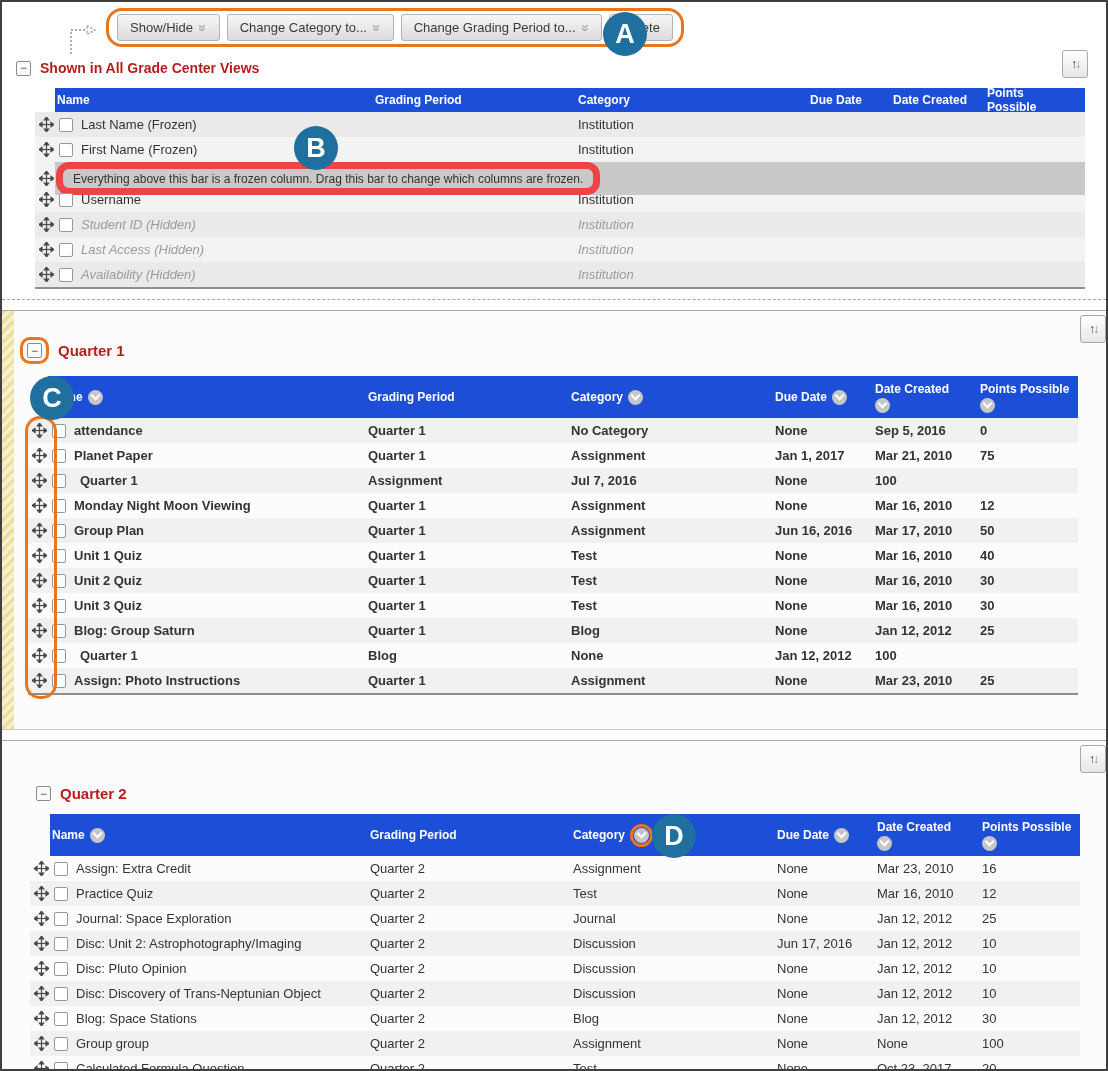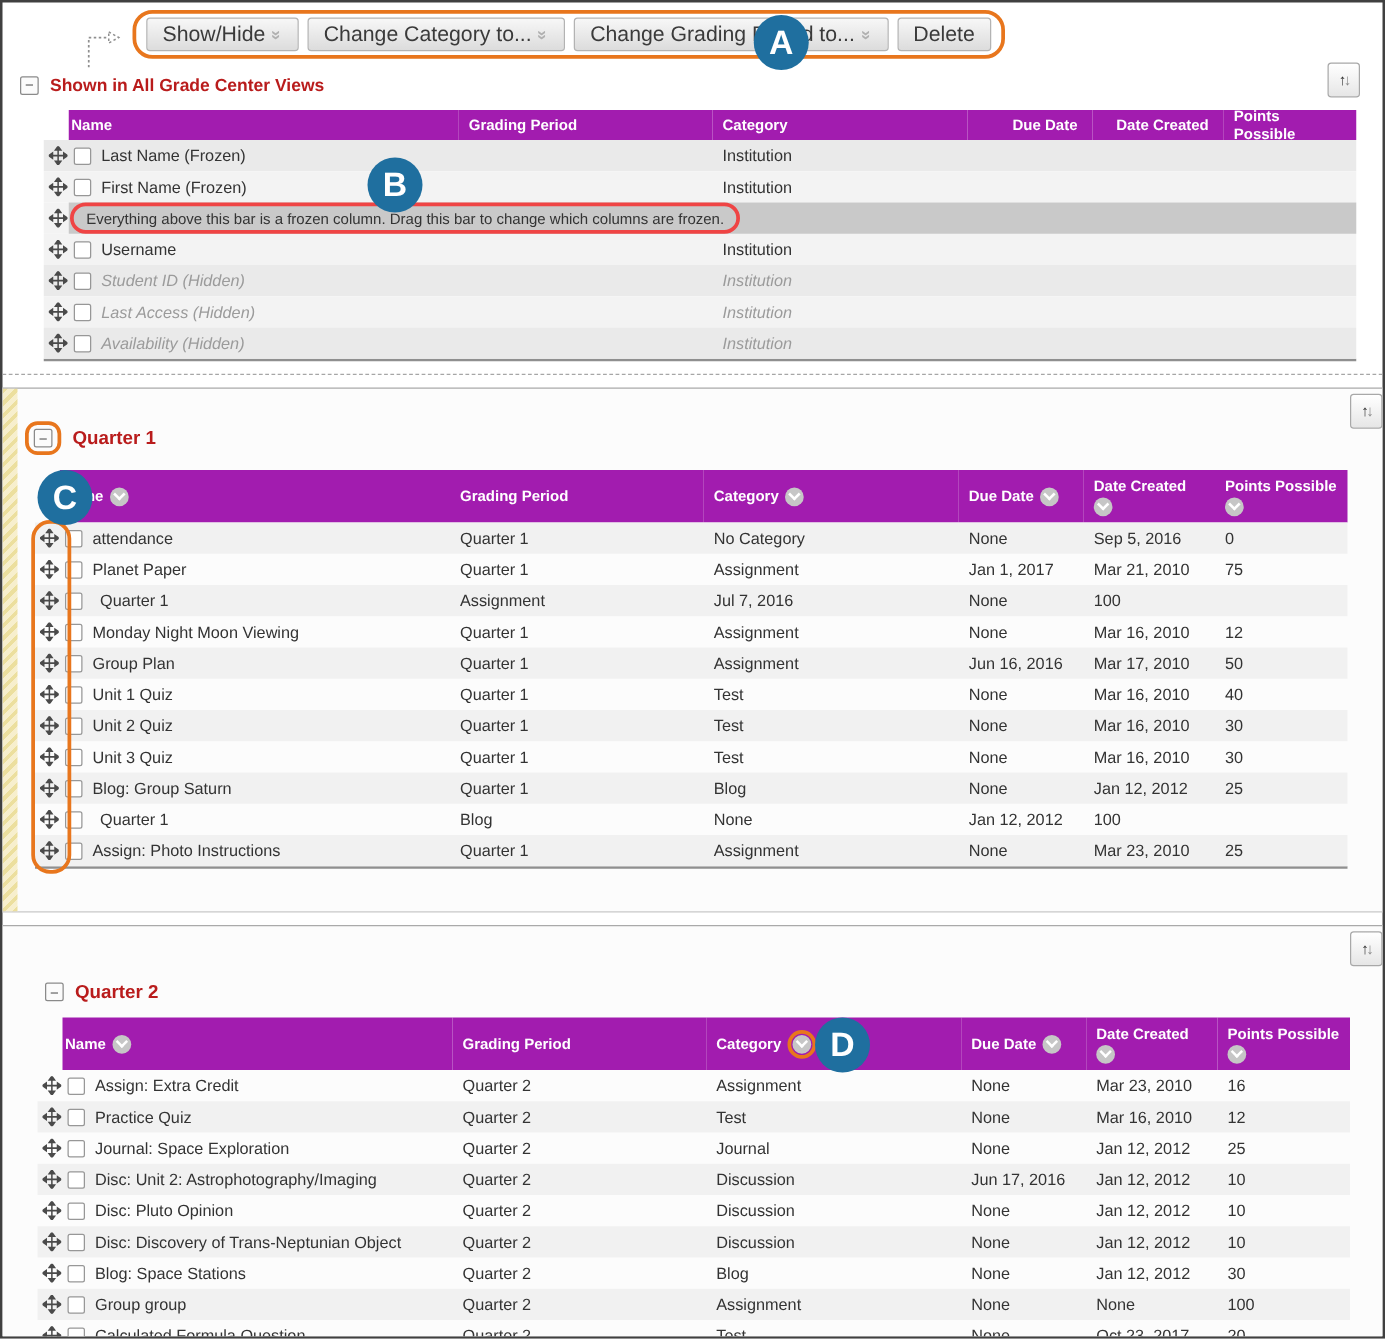--- a/index.html
+++ b/index.html
@@ -4,21 +4,21 @@
 <style>
   html,body{margin:0;padding:0;background:#fff;}
   .frame{position:relative;width:1108px;height:1071px;box-sizing:border-box;border:2px solid #404040;
          background:#fff;overflow:hidden;font-family:"Liberation Sans",sans-serif;color:#333;}
 
   
   .toolbar-row{display:flex;align-items:flex-start;padding-top:6px;height:40px;}
   .branch{margin:6px 8px 0 62px;flex:none;}
   .toolbar-hl{display:inline-flex;gap:7px;align-items:center;border:3px solid #E8761D;border-radius:16px;
               padding:3px 8px;}
-  .tb-btn{display:inline-flex;align-items:center;height:27px;padding:0 12px;font-size:17px;color:#3a3a3a;
+  .tb-btn{display:inline-flex;align-items:center;height:27px;padding:0 12px;font-size:13px;color:#3a3a3a;
           background:linear-gradient(#f7f7f7,#dcdcdc);border:1px solid #b3b3b3;border-radius:3px;
           font-family:"Liberation Sans",sans-serif;cursor:pointer;white-space:nowrap;}
   .dblchev{display:inline-block;transform:rotate(90deg);color:#b0b0b0;font-size:14px;font-weight:bold;
            margin-left:6px;line-height:1;}
   .dblchev::before{content:"\00BB";}
 
   
   .sec-head{display:flex;align-items:center;gap:9px;margin:12px 0 12px 14px;}
   .minusbox{display:inline-flex;align-items:center;justify-content:center;width:13px;height:13px;
             border:1px solid #8a8a8a;border-radius:2px;background:#fbfbfb;color:#555;font-size:12px;
@@ -30,21 +30,21 @@
   
   .reorder{position:absolute;width:26px;height:28px;border:1px solid #a8a8a8;border-radius:3px;
            background:linear-gradient(#ffffff,#e6e6e6);font-size:12px;line-height:1;cursor:pointer;
            display:flex;align-items:center;justify-content:center;letter-spacing:-2px;padding:0;}
   .reorder .up{color:#333;} .reorder .dn{color:#888;}
   .r-top{top:48px;right:18px;} .r-q1{top:4px;right:0px;} .r-q2{top:4px;right:0px;}
 
   
   .tbl{margin-left:33px;width:1050px;font-size:13px;}
   .thead,.trow{display:grid;grid-template-columns:20px 24px 288px 203px 204px 100px 105px 1fr;align-items:stretch;}
-  .th{display:flex;align-items:center;background:#a21caf;color:#fff;font-weight:bold;font-size:12px;
+  .th{display:flex;align-items:center;background:#1d4ed8;color:#fff;font-weight:bold;font-size:12px;
       padding-left:8px;box-sizing:border-box;}
   .th.spacer{background:transparent;padding:0;}
   .th.c0{padding-left:2px;}
   .th.below{flex-direction:column;align-items:flex-start;justify-content:center;gap:2px;}
   .th.r{justify-content:flex-end;padding-right:12px;}
   .tbl-av .thead .th{height:24px;}
   .tq .thead .th{height:42px;}
   .sortchip{display:inline-flex;align-items:center;justify-content:center;width:15px;height:15px;
             border-radius:50%;background:#c6c6c6;flex:none;cursor:pointer;}
   .sortchip::after{content:"";width:5px;height:5px;border-right:2px solid #fff;border-bottom:2px solid #fff;
@@ -56,35 +56,35 @@
   .cell.move{padding-left:2px;justify-content:center;cursor:move;}
   .cell.cb{padding-left:4px;}
   .cell.name{padding-left:2px;}
   .checkbox{width:12px;height:12px;border:1px solid #979797;border-radius:2px;background:#fff;cursor:pointer;}
   .tbl-av .trow{background:#f3f3f3;} .tbl-av .trow.stripe{background:#eaeaea;}
   .tq .trow.stripe{background:#f1f1f1;}
   .tbl-av .tbody,.tq1 .tbody{border-bottom:2px solid #8f8f8f;}
   .hiddenrow .cell.name,.hiddenrow .cell.cat{color:#9b9b9b;font-style:italic;}
 
   .frozenbar{grid-column:2/-1;background:#c9c9c9;display:flex;align-items:center;}
-  .frozenpill{display:inline-flex;align-items:center;height:19px;border:3px solid #ef4444;border-radius:13px;
+  .frozenpill{display:inline-flex;align-items:center;height:19px;border:7px solid #ef4444;border-radius:13px;
               padding:0 10px;font-size:12px;color:#333;margin-left:1px;white-space:nowrap;}
 
   
   .dashed{border-top:1px dashed #a6a6a6;margin:10px 0 0 0;}
   .panel{position:relative;background:#fcfcfc;border-top:1px solid #aaa;border-bottom:1px solid #c9c9c9;}
   .panel.q1{margin-top:10px;padding:14px 0 34px 12px;}
   .panel.q1::before{content:"";position:absolute;left:0;top:0;bottom:0;width:12px;
      background:repeating-linear-gradient(315deg,#ecdf9e 0px,#ecdf9e 3px,#f7efcd 3px,#f7efcd 7px);}
   .panel.q1 .sec-head{margin-left:6px;}
   .panel.q1 .tbl{margin-left:14px;}
   .panel.q2{margin-top:10px;padding:32px 0 0 0;border-bottom:none;min-height:300px;}
   .panel.q2 .sec-head{margin-left:34px;}
   .panel.q2 .tbl{margin-left:28px;}
-  .tq1 .tbody{position:relative;}
+  .tq1 .tbody{position:relative;font-weight:bold;}
   .tq1 .tbody::after{content:"";position:absolute;top:-2px;left:-3px;width:26px;height:calc(100% + 2px);
       border:3px solid #E8761D;border-radius:15px;pointer-events:none;}
 
   
   .badge{position:absolute;width:44px;height:44px;border-radius:50%;background:#1F6F9F;color:#fff;
          display:flex;align-items:center;justify-content:center;font-size:27px;font-weight:bold;z-index:5;}
   .badge.a{left:601px;top:10px;} .badge.b{left:292px;top:124px;}
   .badge.c{left:28px;top:374px;} .badge.d{left:650px;top:812px;}
 </style>
 </head>

